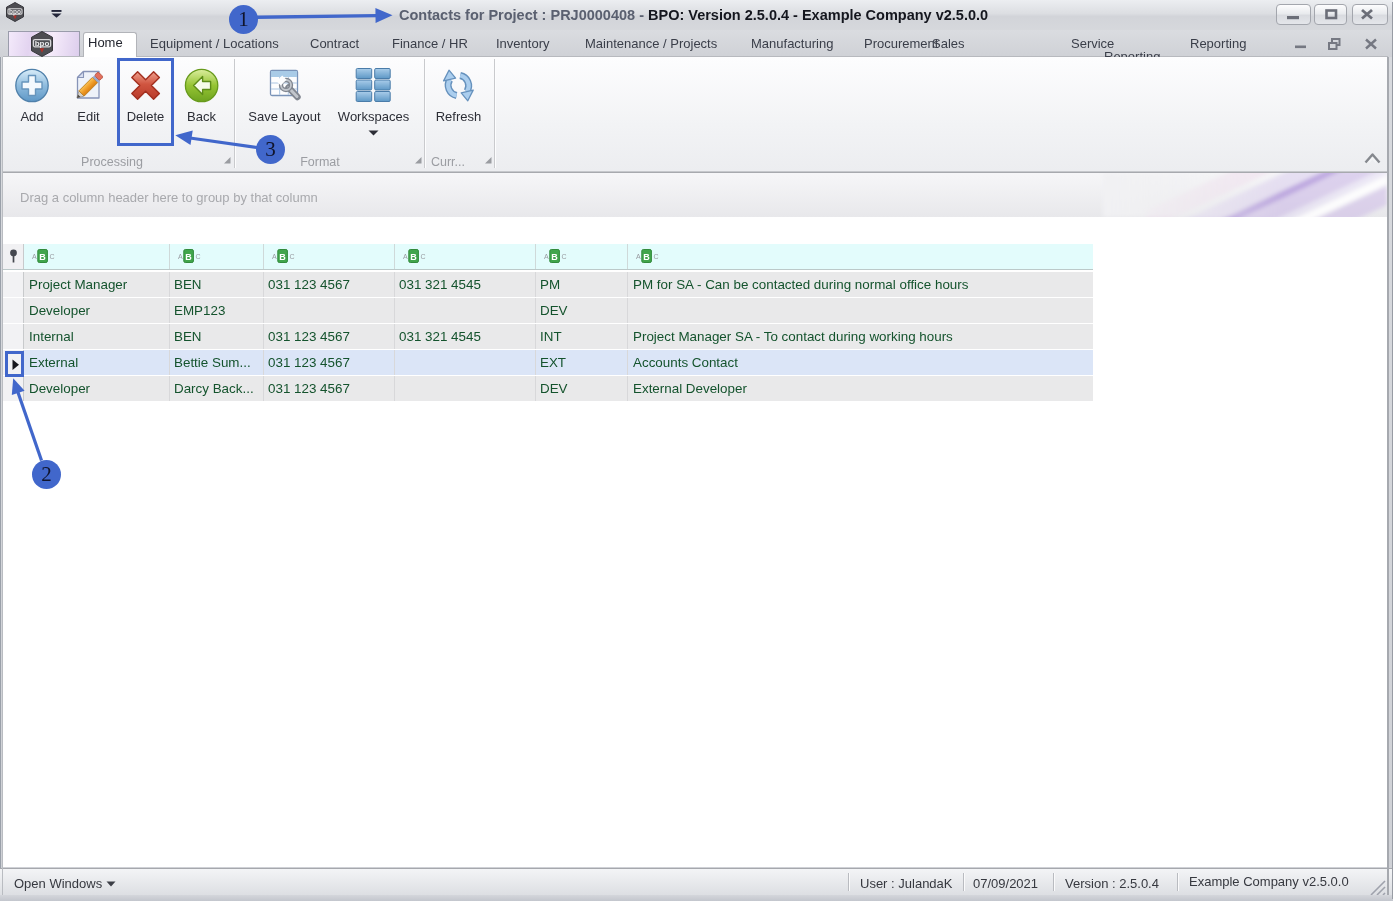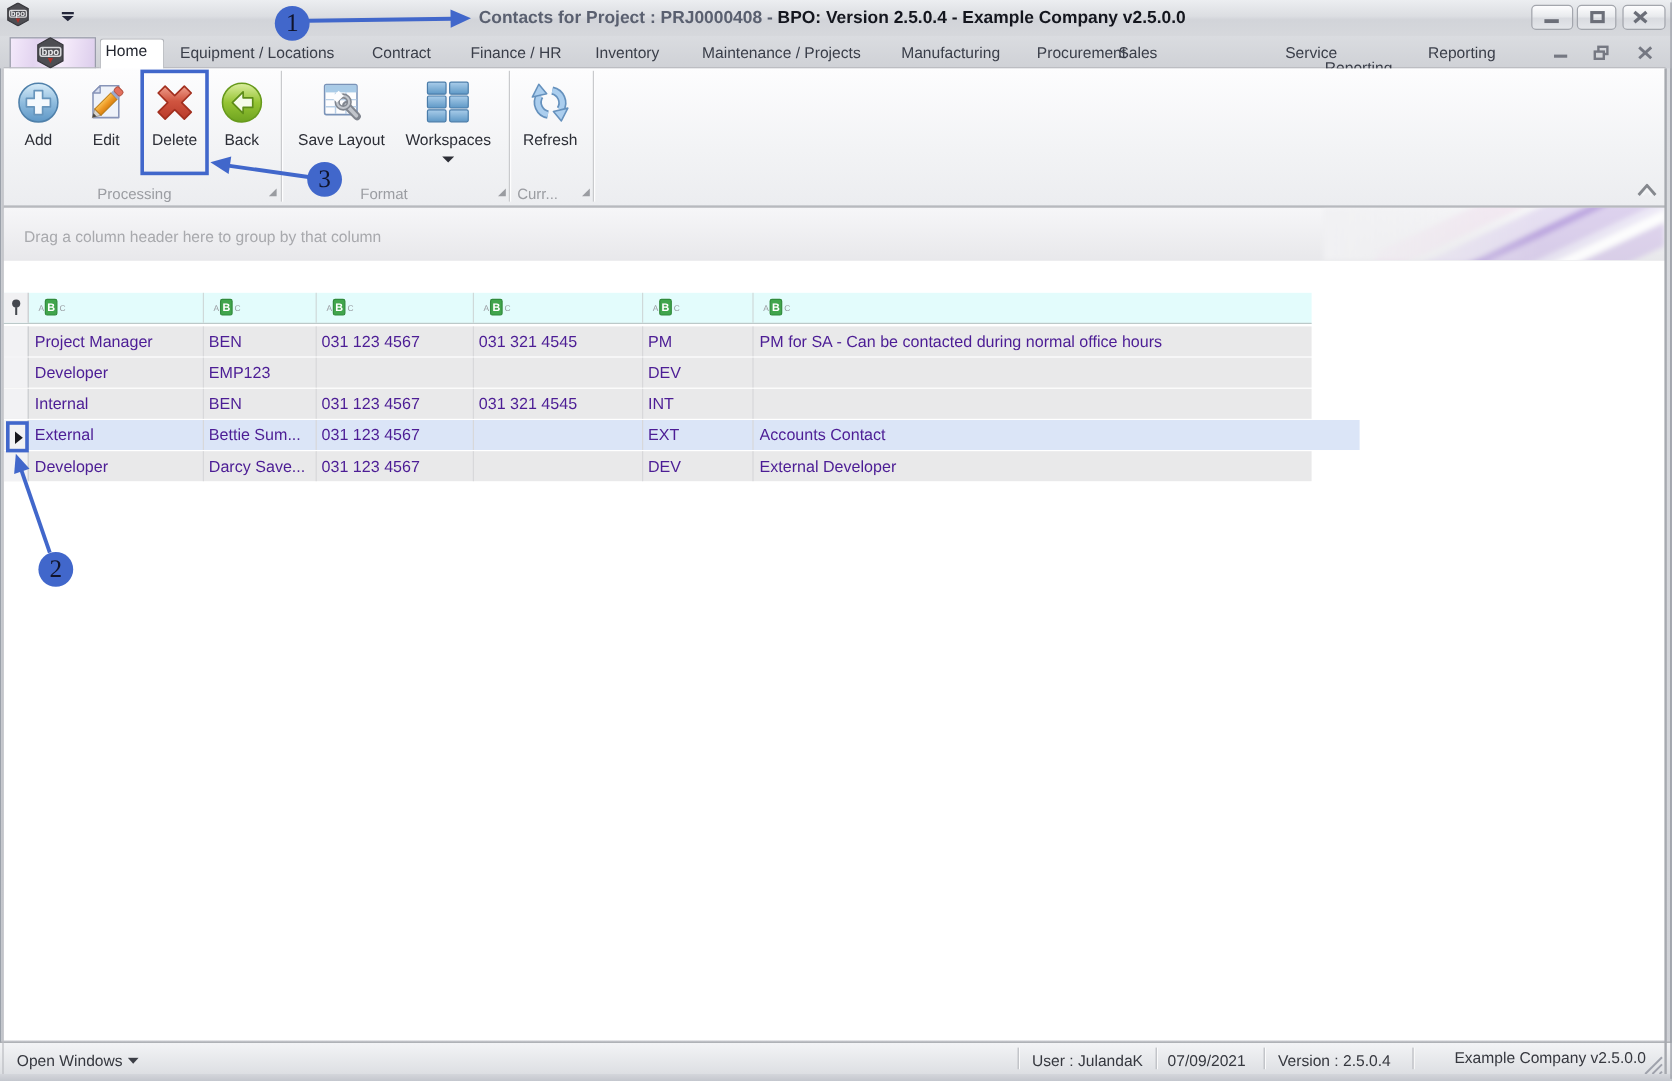--- a/index.html
+++ b/index.html
@@ -29,21 +29,21 @@
 #gheader{left:3px;top:217px;width:1385px;height:27px;background:linear-gradient(#fbfcfd,#eff0f2);border-bottom:1px solid #c5c7cb;}
 .hsep{top:0px;width:1px;height:27px;background:#d2d3d6;box-shadow:1px 0 0 #fbfbfc;}
 .hlabel{top:7px;font-size:13px;color:#2b2d35;white-space:nowrap;}
 #gfilter{left:3px;top:244px;width:1090px;height:25px;background:#e3fcfc;border-bottom:1px solid #bcc9c9;}
 .fsep{top:0;width:1px;height:25px;background:#cfd9d9;}
 #find{left:0;top:0;width:20px;height:25px;background:#f1f1f3;border-right:1px solid #c8cacc;}
 .row{left:3px;width:1090px;height:25px;background:#e9e9ea;}
 .row.sel{background:#dbe5f7;}
 .rind{left:0;top:0;width:20px;height:25px;background:#f2f2f4;border-right:1px solid #c8cacc;}
 .csep{top:0;width:1px;height:25px;background:#d8d8da;}
-.cell{top:5px;font-size:13.4px;color:#4c1d95;white-space:nowrap;overflow:hidden;}
+.cell{top:5px;font-size:13.4px;color:#14532d;white-space:nowrap;overflow:hidden;}
 #whitearea{left:3px;top:217px;width:1385px;height:650px;background:#fff;}
 
 #statusbar{left:0px;top:868px;width:1393px;height:27px;background:linear-gradient(#f3f4f6,#dcdee2);border-top:1px solid #a6a8ad;font-size:13px;color:#36383f;}
 #botframe{left:0;top:895px;width:1393px;height:6px;background:linear-gradient(#d4d6db,#c3c6cd);}
 .ssep{top:4px;width:1px;height:18px;background:#b9bbc0;box-shadow:1px 0 0 #fafafb;}
 .annrect{border:3px solid #4167cb;z-index:50;}
 .anncircle{width:29px;height:29px;border-radius:50%;background:#4167cb;color:#10142c;font-family:"Liberation Serif",serif;font-size:21px;text-align:center;line-height:28px;z-index:51;}
 #annsvg{left:0;top:0;width:1393px;height:901px;z-index:49;pointer-events:none;}
 </style>
 </head>
@@ -306,22 +306,23 @@
         <div class="abs csep" style="left:166px;"></div>
         <div class="abs csep" style="left:260px;"></div>
         <div class="abs csep" style="left:391px;"></div>
         <div class="abs csep" style="left:532px;"></div>
         <div class="abs csep" style="left:624px;"></div>
         <div class="abs cell" style="left:26px;width:136px;">Internal</div>
         <div class="abs cell" style="left:171px;width:85px;">BEN</div>
         <div class="abs cell" style="left:265px;width:122px;">031 123 4567</div>
         <div class="abs cell" style="left:396px;width:132px;">031 321 4545</div>
         <div class="abs cell" style="left:537px;width:84px;">INT</div>
-      </div>
-      <div class="abs row sel" style="top:350px;padding-left:40px;">
+        <div class="abs cell" style="left:630px;width:456px;">Project Manager SA - To contact during working hours</div>
+      </div>
+      <div class="abs row sel" style="top:350px;">
         <div class="rind abs" style="background:#f2f2f4;">
           <svg width="8" height="12" viewBox="0 0 8 12" style="position:absolute;left:8.5px;top:9px;">
             <polygon points="0.5,0.5 7,5.8 0.5,11" fill="#17171d"></polygon>
           </svg>
         </div>
         <div class="abs csep" style="left:166px;"></div>
         <div class="abs csep" style="left:260px;"></div>
         <div class="abs csep" style="left:391px;"></div>
         <div class="abs csep" style="left:532px;"></div>
         <div class="abs csep" style="left:624px;"></div>
@@ -332,37 +333,37 @@
         <div class="abs cell" style="left:630px;width:456px;">Accounts Contact</div>
       </div>
       <div class="abs row" style="top:376px;">
         <div class="rind abs"></div>
         <div class="abs csep" style="left:166px;"></div>
         <div class="abs csep" style="left:260px;"></div>
         <div class="abs csep" style="left:391px;"></div>
         <div class="abs csep" style="left:532px;"></div>
         <div class="abs csep" style="left:624px;"></div>
         <div class="abs cell" style="left:26px;width:136px;">Developer</div>
-        <div class="abs cell" style="left:171px;width:85px;">Darcy Save...</div>
+        <div class="abs cell" style="left:171px;width:85px;">Darcy Back...</div>
         <div class="abs cell" style="left:265px;width:122px;">031 123 4567</div>
         <div class="abs cell" style="left:537px;width:84px;">DEV</div>
         <div class="abs cell" style="left:630px;width:456px;">External Developer</div>
       </div>
     </div>
 
 <div id="statusbar" class="abs">
   <div class="abs" style="left:14px;top:7px;">Open Windows</div>
   <div class="abs ssep" style="left:848px;"></div>
   <div class="abs ssep" style="left:963px;"></div>
   <div class="abs ssep" style="left:1053px;"></div>
   <div class="abs ssep" style="left:1177px;"></div>
   <div class="abs" style="left:860px;top:7px;">User : JulandaK</div>
   <div class="abs" style="left:973px;top:7px;">07/09/2021</div>
   <div class="abs" style="left:1065px;top:7px;">Version : 2.5.0.4</div>
-  <div class="abs" style="left:1189px;top:5px;margin-left:23px;">Example Company v2.5.0.0</div>
+  <div class="abs" style="left:1189px;top:5px;">Example Company v2.5.0.0</div>
   <svg class="abs" style="left:106px;top:11.5px;" width="10" height="6" viewBox="0 0 10 6">
         <polygon points="0.5,0.5 9.5,0.5 5,5.5" fill="#3c3e46"></polygon>
       </svg>
   <svg class="abs" style="left:1368px;top:11px;" width="20" height="16" viewBox="0 0 20 16">
         <g stroke="#9fa2ac" stroke-width="1.6">
           <line x1="17" y1="1" x2="3" y2="15"></line>
           <line x1="17" y1="7" x2="9" y2="15"></line>
           <line x1="17" y1="13" x2="15" y2="15"></line>
         </g>
       </svg>

